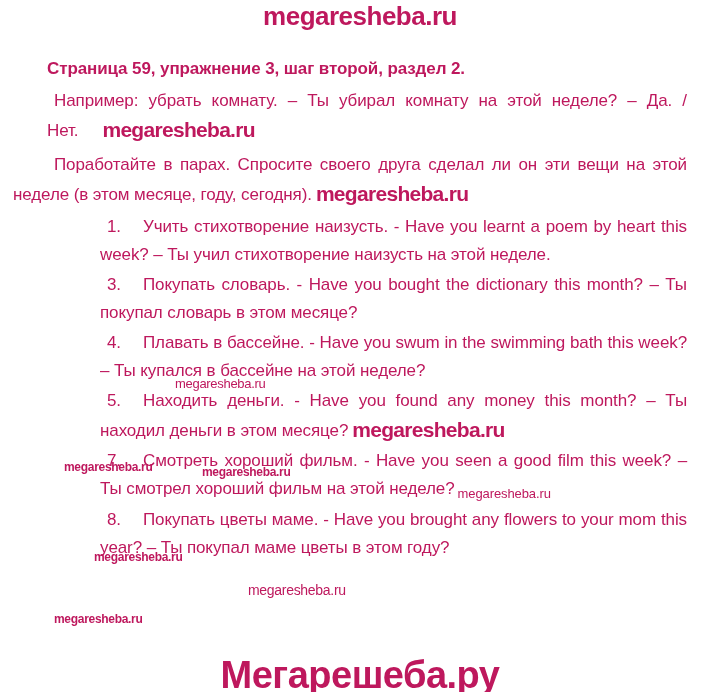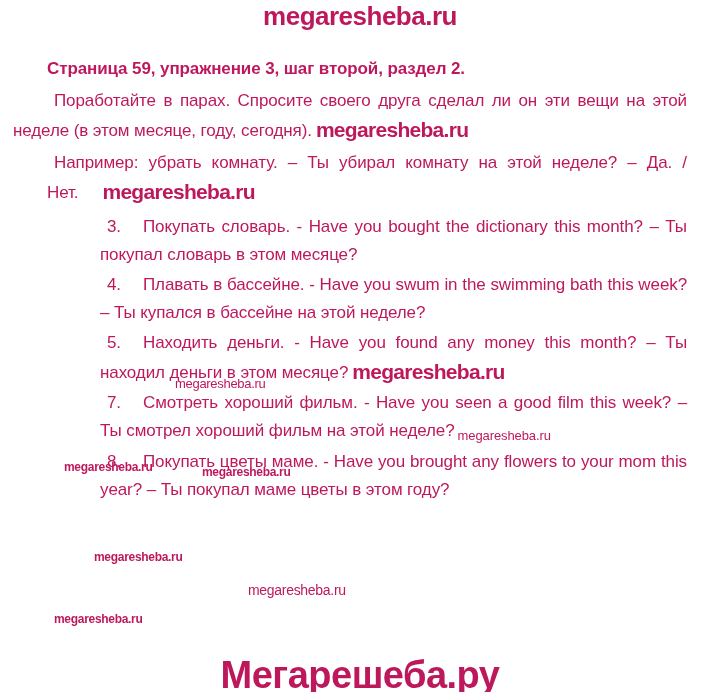--- a/index.html
+++ b/index.html
@@ -44,24 +44,25 @@
 <body>
 
 <div class="page">
 
   <div class="site-header">megaresheba.ru</div>
 
   <div class="content">
 
     <p class="heading">Страница 59, упражнение 3, шаг второй, раздел 2.</p>
 
+    <p class="para example"><span>Например: убрать комнату. – Ты убирал комнату на этой неделе? – Да. / Нет.</span><span class="wm-bold">megaresheba.ru</span></p>
+
     <p class="para intro"><span>Поработайте в парах. Спросите своего друга сделал ли он эти вещи на этой неделе (в этом месяце, году, сегодня).</span><span class="wm-bold">megaresheba.ru</span></p>
 
-    <p class="para example"><span>Например: убрать комнату. – Ты убирал комнату на этой неделе? – Да. / Нет.</span><span class="wm-bold">megaresheba.ru</span></p>
-
+    <p class="item"><span class="num">1.</span><span>Учить стихотворение наизусть. - Have you learnt a poem by heart this week? – Ты учил стихотворение наизусть на этой неделе.</span></p>
 
 
     <p class="item"><span class="num">3.</span><span>Покупать словарь. - Have you bought the dictionary this month? – Ты покупал словарь в этом месяце?</span></p>
 
     <p class="item"><span class="num">4.</span><span>Плавать в бассейне. - Have you swum in the swimming bath this week? – Ты купался в бассейне на этой неделе?</span></p>
 
     <p class="item"><span class="num">5.</span><span>Находить деньги. - Have you found any money this month? – Ты находил деньги в этом месяце?</span><span class="wm-bold">megaresheba.ru</span></p>
 
 
     <p class="item"><span class="num">7.</span><span>Смотреть хороший фильм. - Have you seen a good film this week? – Ты смотрел хороший фильм на этой неделе?</span><span class="wm-small-inline">megaresheba.ru</span></p>

